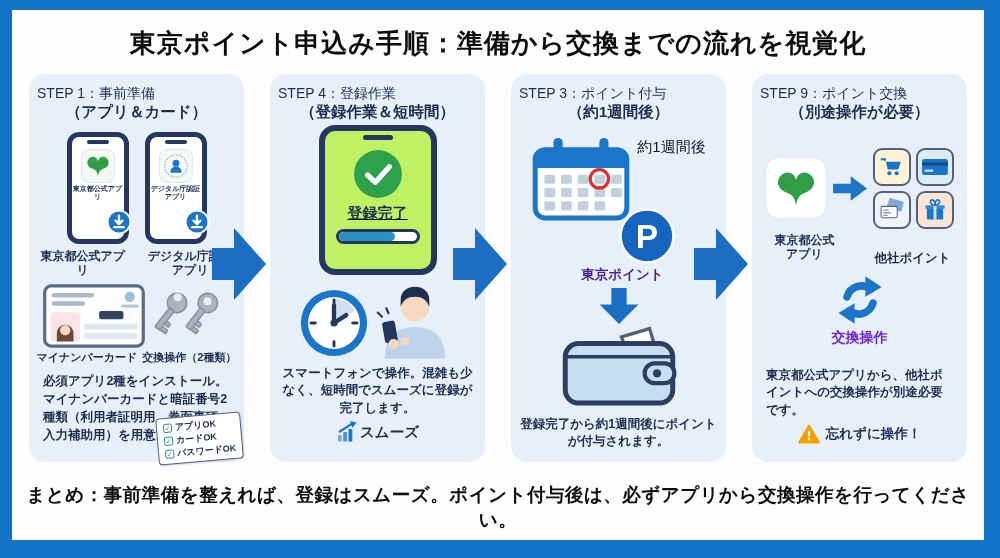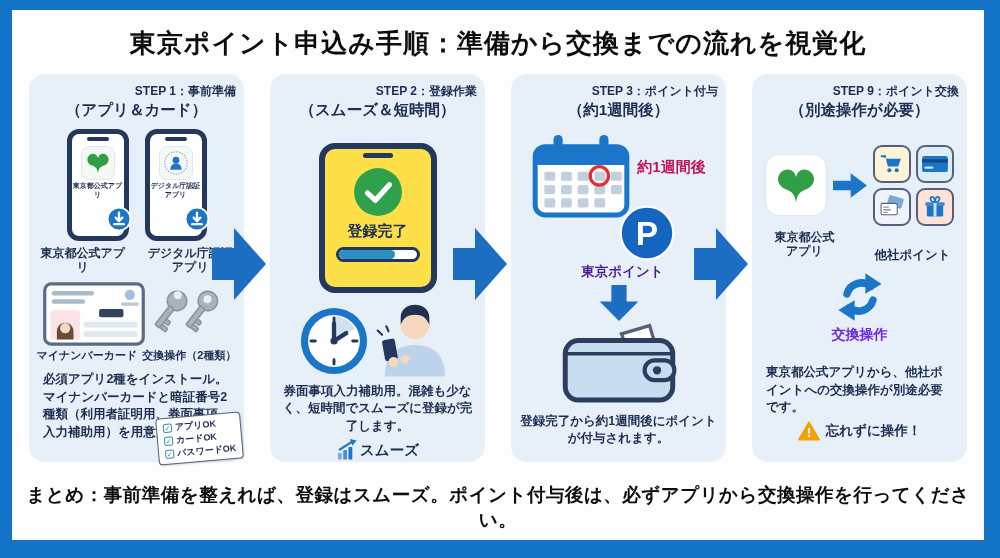--- a/index.html
+++ b/index.html
@@ -2,21 +2,21 @@
 <html><head>
 <meta charset="utf-8">
 <style>
   * { margin:0; padding:0; box-sizing:border-box; }
   body { font-family:"Liberation Sans","DejaVu Sans",sans-serif; width:1000px; height:558px; overflow:hidden; }
   .frame { width:1000px; height:558px; background:#1273c7; padding:10px 16px 18px 12px; }
   .inner { width:100%; height:100%; background:#fdfdfd; position:relative; }
   .page-title { text-align:center; font-size:26px; font-weight:800; color:#0d0d0d; padding-top:16px; letter-spacing:1px; }
   .steps-row { position:relative; display:flex; justify-content:center; gap:26px; margin-top:13px; }
   .step-card { width:215px; height:388px; background:#e7f0f9; border-radius:16px; padding:10px 8px; position:relative; }
-  .step-title { text-align:right; font-size:12px; font-weight:700; color:#1c2d50; line-height:1.3; }
+  .step-title { text-align:left; font-size:14px; font-weight:400; color:#1c2d50; line-height:1.3; }
   .step-subtitle { text-align:center; font-size:15.5px; font-weight:800; color:#1c2d50; line-height:1.25; }
   .flow-arrow { position:absolute; top:152px; width:56px; height:76px; z-index:3; }
   .fa-0 { left:200px; } .fa-1 { left:441px; } .fa-2 { left:682px; }
   .summary { text-align:center; font-size:18.5px; font-weight:800; color:#0d0d0d; margin-top:20px; letter-spacing:0.5px; }
 
   
   .phones-row { display:flex; justify-content:center; gap:16px; margin-top:10px; }
   .phone { width:62px; height:112px; background:#fff; border:5px solid #24375e; border-radius:12px; position:relative; }
   .phone .notch { width:22px; height:4px; background:#24375e; border-radius:2px; position:absolute; top:3px; left:50%; transform:translateX(-50%); }
   .app-sq { width:34px; height:34px; border-radius:8px; margin:12px auto 2px auto; display:flex; align-items:center; justify-content:center; background:#f4f9f4; border:1px solid #dfe8ef; }
@@ -27,33 +27,33 @@
   .idcard-row { display:flex; justify-content:center; align-items:center; gap:6px; margin-top:7px; }
   .idcard-lbls { display:flex; justify-content:center; gap:5px; margin-top:2px; }
   .idcard-lbls div { font-size:11px; font-weight:800; color:#1c2d50; white-space:nowrap; }
   .desc { font-size:12.5px; font-weight:800; color:#1c2d50; line-height:1.42; margin-top:8px; padding:0 6px; }
   .sticker { position:absolute; right:2px; bottom:0px; background:#fff; border:1.5px solid #55617a; border-radius:4px; padding:3px 6px; transform:rotate(-5deg); box-shadow:1px 1px 2px rgba(0,0,0,.15); }
   .sticker-row { display:flex; align-items:center; gap:3px; }
   .cbx { width:9px; height:9px; border:1.5px solid #2b8fa8; border-radius:2px; font-size:7px; line-height:8px; color:#2b8fa8; text-align:center; font-weight:bold; }
   .sticker-row span.txt { font-size:9px; font-weight:800; color:#1c2d50; white-space:nowrap; }
 
   
-  .reg-phone { width:118px; height:150px; background:#fde047; border:6px solid #24375e; border-radius:16px; margin:24px auto 0 auto; position:relative; display:flex; flex-direction:column; align-items:center; }
+  .reg-phone { width:118px; height:150px; background:#bef264; border:6px solid #24375e; border-radius:16px; margin:3px auto 0 auto; position:relative; display:flex; flex-direction:column; align-items:center;text-decoration:underline; }
   .reg-phone .notch2 { width:30px; height:5px; background:#24375e; border-radius:3px; margin-top:4px; }
   .reg-status { font-size:15px; font-weight:800; color:#1c2d50; margin-top:4px; }
   .progress { width:84px; height:15px; border:3px solid #24375e; border-radius:999px; margin-top:6px; overflow:hidden; background:#fff; }
   .progress .fill { width:72%; height:100%; background:#2b8fbf; border-radius:999px; }
   .illus-row { display:flex; justify-content:center; align-items:flex-end; gap:2px; margin-top:4px; }
   .desc-c { font-size:12.5px; font-weight:800; color:#1c2d50; line-height:1.4; margin-top:6px; text-align:center; }
   .smooth-row { display:flex; justify-content:center; align-items:center; margin-top:3px; }
   .smooth-row span { font-size:14.5px; font-weight:800; color:#1c2d50; }
 
   
   .cal-row { display:flex; justify-content:center; align-items:flex-start; gap:6px; margin-top:12px; }
-  .week-lbl { font-size:15px; font-weight:700; color:#be185d; margin-top:27px; white-space:nowrap; }
+  .week-lbl { font-size:15px; font-weight:400; color:#0f172a; margin-top:4px; white-space:nowrap; }
   .pbadge-wrap { display:flex; flex-direction:column; align-items:center; margin-top:-14px; margin-left:56px; }
   .tokyo-point-lbl { font-size:13.5px; font-weight:800; color:#4c1d95; margin-top:2px; margin-left:8px; text-align:center; }
   .down-arrow-wrap { display:flex; justify-content:center; margin-top:4px; }
   .wallet-wrap { display:flex; justify-content:center; margin-top:-2px; }
 
   
   .exch-row { display:flex; justify-content:center; align-items:center; gap:6px; margin-top:26px; }
   .tokyo-app { width:62px; height:62px; background:#fff; border-radius:14px; border:1px solid #dfe8ef; display:flex; align-items:center; justify-content:center; }
   .grid2 { display:grid; grid-template-columns:38px 38px; grid-template-rows:38px 38px; gap:5px; }
   .gcell { border:2px solid #55617a; border-radius:9px; display:flex; align-items:center; justify-content:center; }
@@ -173,22 +173,22 @@
               <span class="txt">カードOK</span>
             </div>
      <div class="sticker-row">
               <span class="cbx">✓</span>
               <span class="txt">パスワードOK</span>
             </div>
     </div>
    </div>
 
    <div class="step-card">
-    <div class="step-title">STEP 2：登録作業</div>
-    <div class="step-subtitle">（スムーズ＆短時間）</div>
+    <div class="step-title">STEP 4：登録作業</div>
+    <div class="step-subtitle">（登録作業＆短時間）</div>
     <div class="reg-phone">
      <div class="notch2"></div>
      <svg width="52" height="52" viewBox="0 0 100 100" style="margin-top:8px">
               <circle cx="50" cy="50" r="46" fill="#2fa14d"></circle>
               <path d="M30 52 L45 66 L72 36" stroke="#fff" stroke-width="10" fill="none" stroke-linecap="round" stroke-linejoin="round"></path>
             </svg>
      <div class="reg-status">登録完了</div>
      <div class="progress">
               <div class="fill"></div>
             </div>
@@ -216,21 +216,21 @@
       <path d="M40 38 L40 28 C40 16 50 10 60 10 C70 10 80 16 80 28 L80 38 C76 28 70 24 60 24 C50 24 44 28 40 38 Z" fill="#203050"></path>
       <rect x="16" y="58" width="18" height="30" rx="4" fill="#24375e" transform="rotate(-10 25 73)"></rect>
       <circle cx="30" cy="90" r="7" fill="#f6d8bf"></circle>
       <circle cx="46" cy="86" r="6" fill="#f6d8bf"></circle>
       <g stroke="#24375e" stroke-width="3" stroke-linecap="round">
                 <line x1="8" y1="46" x2="14" y2="52"></line>
                 <line x1="20" y1="40" x2="23" y2="47"></line>
               </g>
      </svg>
     </div>
-    <div class="desc-c">券面事項入力補助用。混雑も少なく、短時間でスムーズに登録が完了します。</div>
+    <div class="desc-c">スマートフォンで操作。混雑も少なく、短時間でスムーズに登録が完了します。</div>
     <div class="smooth-row">
      <svg width="24" height="24" viewBox="0 0 100 100">
       <rect x="8" y="62" width="16" height="28" rx="3" fill="#7fa8d9"></rect>
               <rect x="30" y="50" width="16" height="40" rx="3" fill="#4a90d9"></rect>
               <rect x="52" y="38" width="16" height="52" rx="3" fill="#1b75c8"></rect>
       <path d="M16 48 L66 16" stroke="#1b75c8" stroke-width="9" fill="none" stroke-linecap="round"></path>
               <polygon points="58,4 86,10 68,32" fill="#1b75c8"></polygon>
      </svg>
      <span>スムーズ</span>
     </div>

